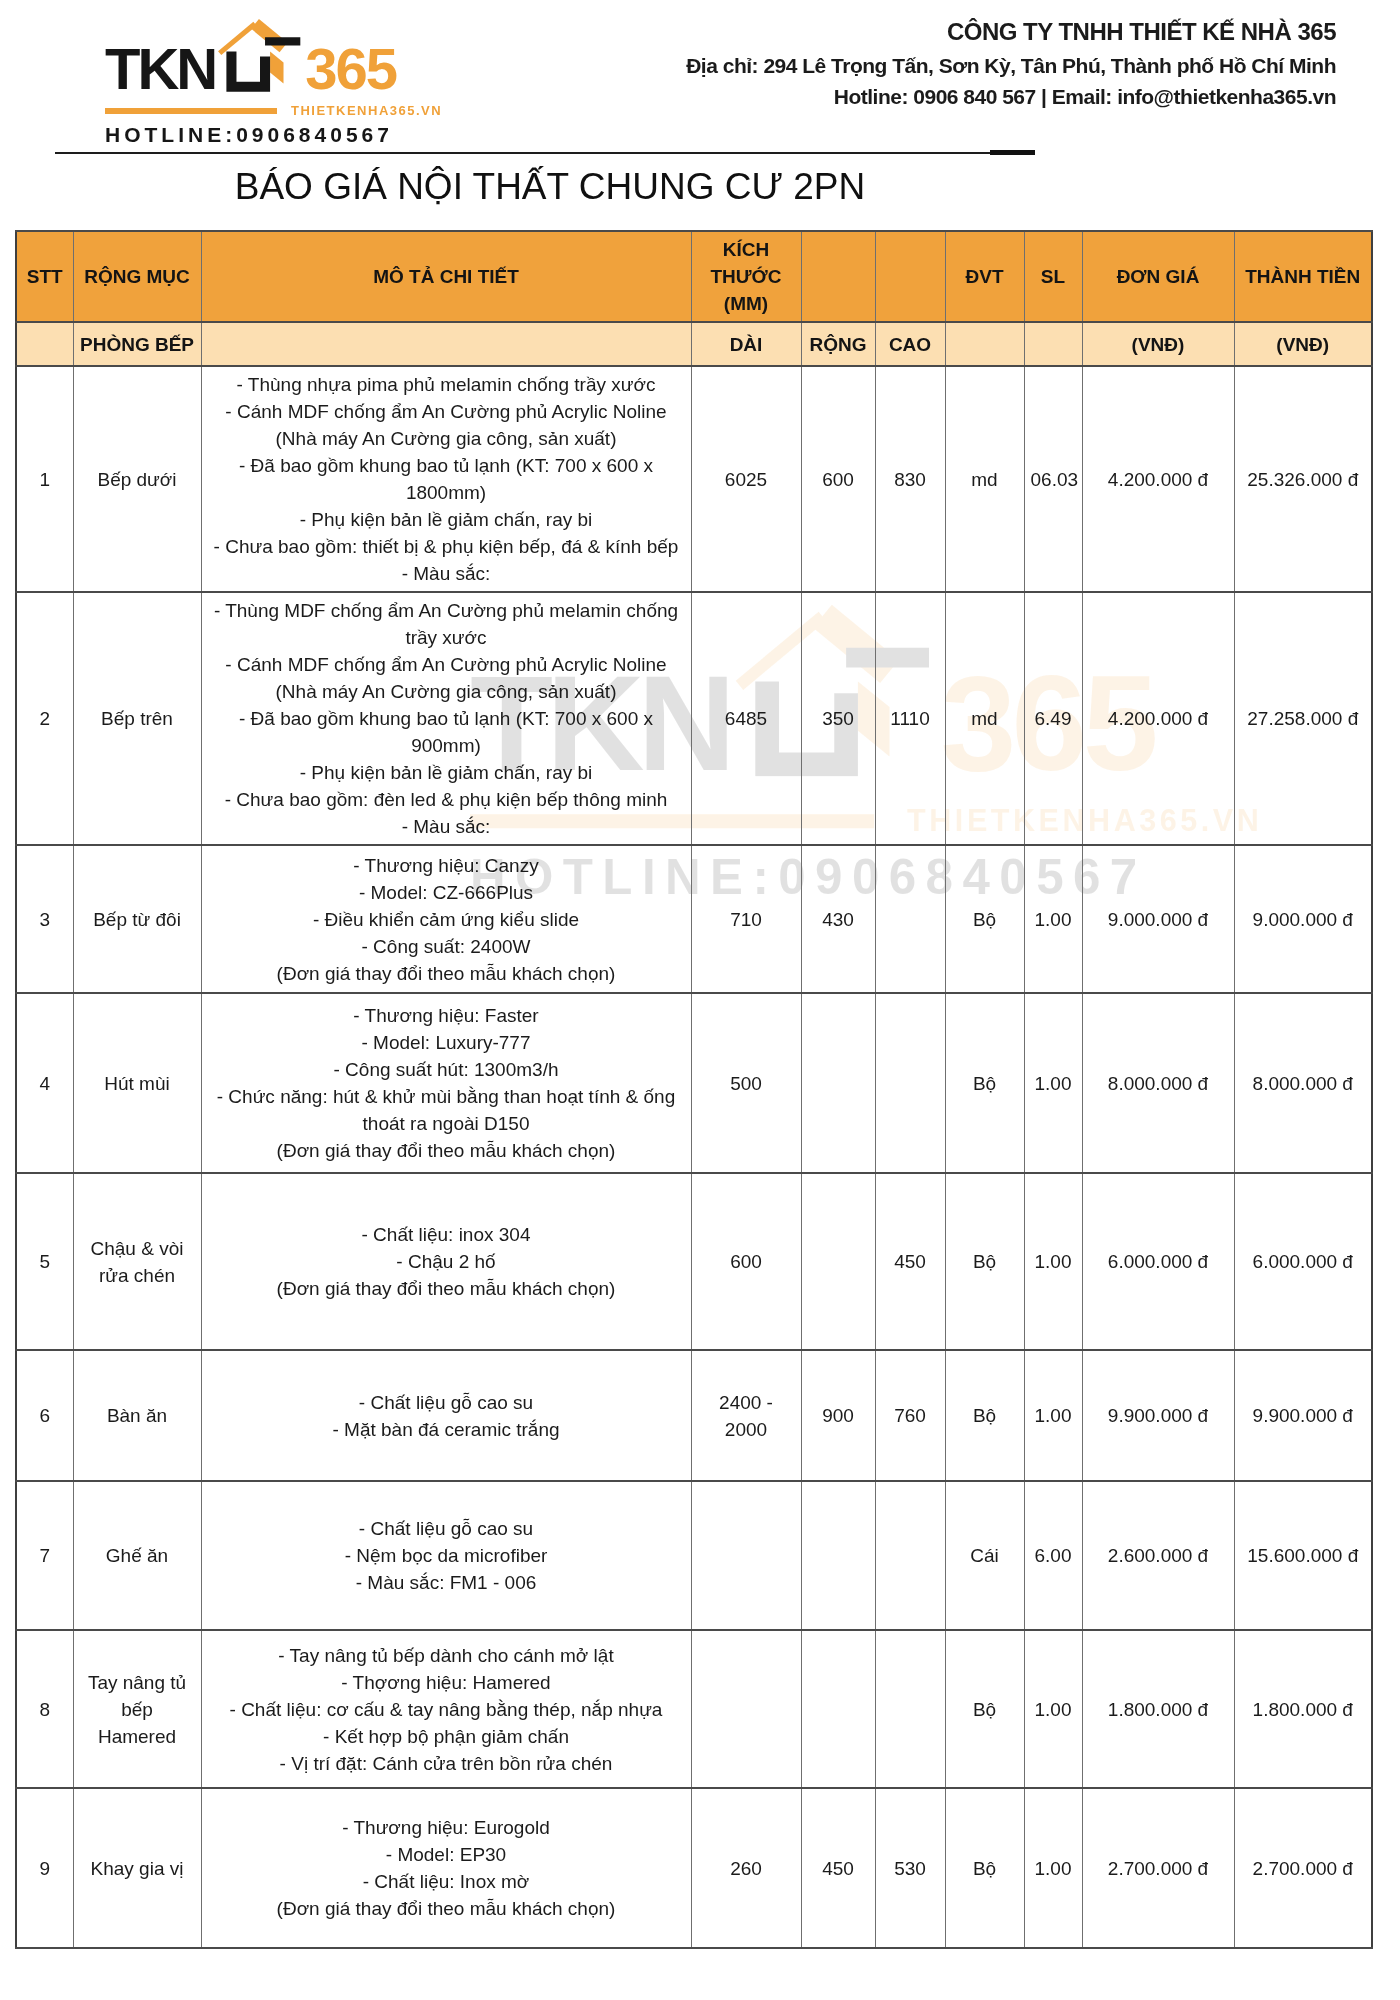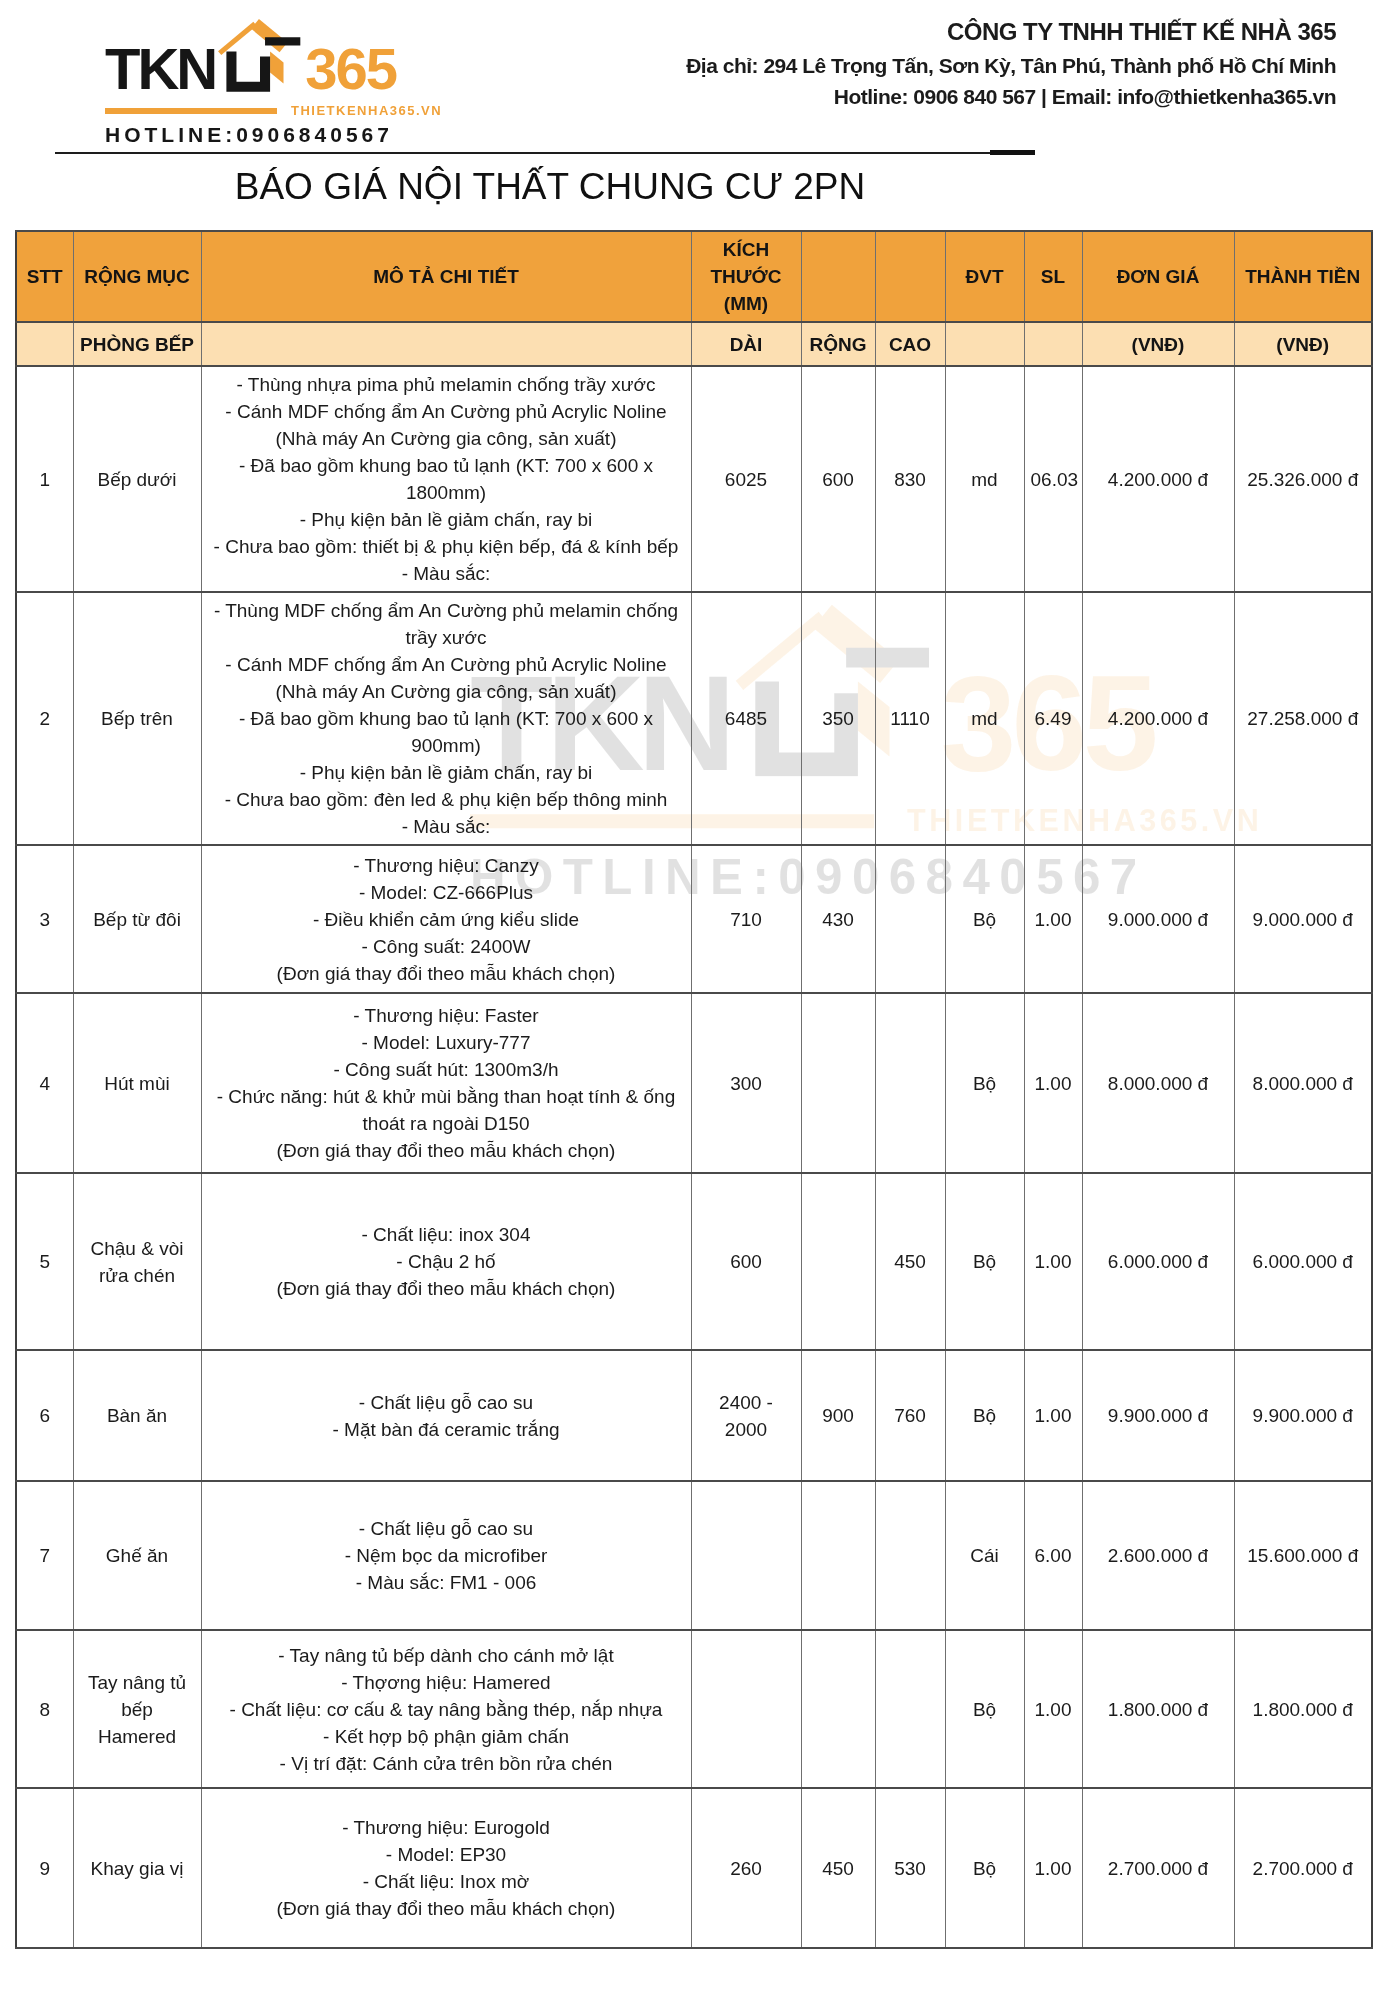--- a/index.html
+++ b/index.html
@@ -206,21 +206,21 @@
     </tr>
 
     <tr style="height:180px">
       <td>4</td>
       <td>Hút mùi</td>
       <td class="desc">- Thương hiệu: Faster
 - Model: Luxury-777
 - Công suất hút: 1300m3/h
 - Chức năng: hút &amp; khử mùi bằng than hoạt tính &amp; ống thoát ra ngoài D150
 (Đơn giá thay đổi theo mẫu khách chọn)</td>
-      <td>300</td>
+      <td>500</td>
       <td></td>
       <td></td>
       <td>Bộ</td>
       <td>1.00</td>
       <td>8.000.000 đ</td>
       <td>8.000.000 đ</td>
     </tr>
 
     <tr style="height:177px">
       <td>5</td>

